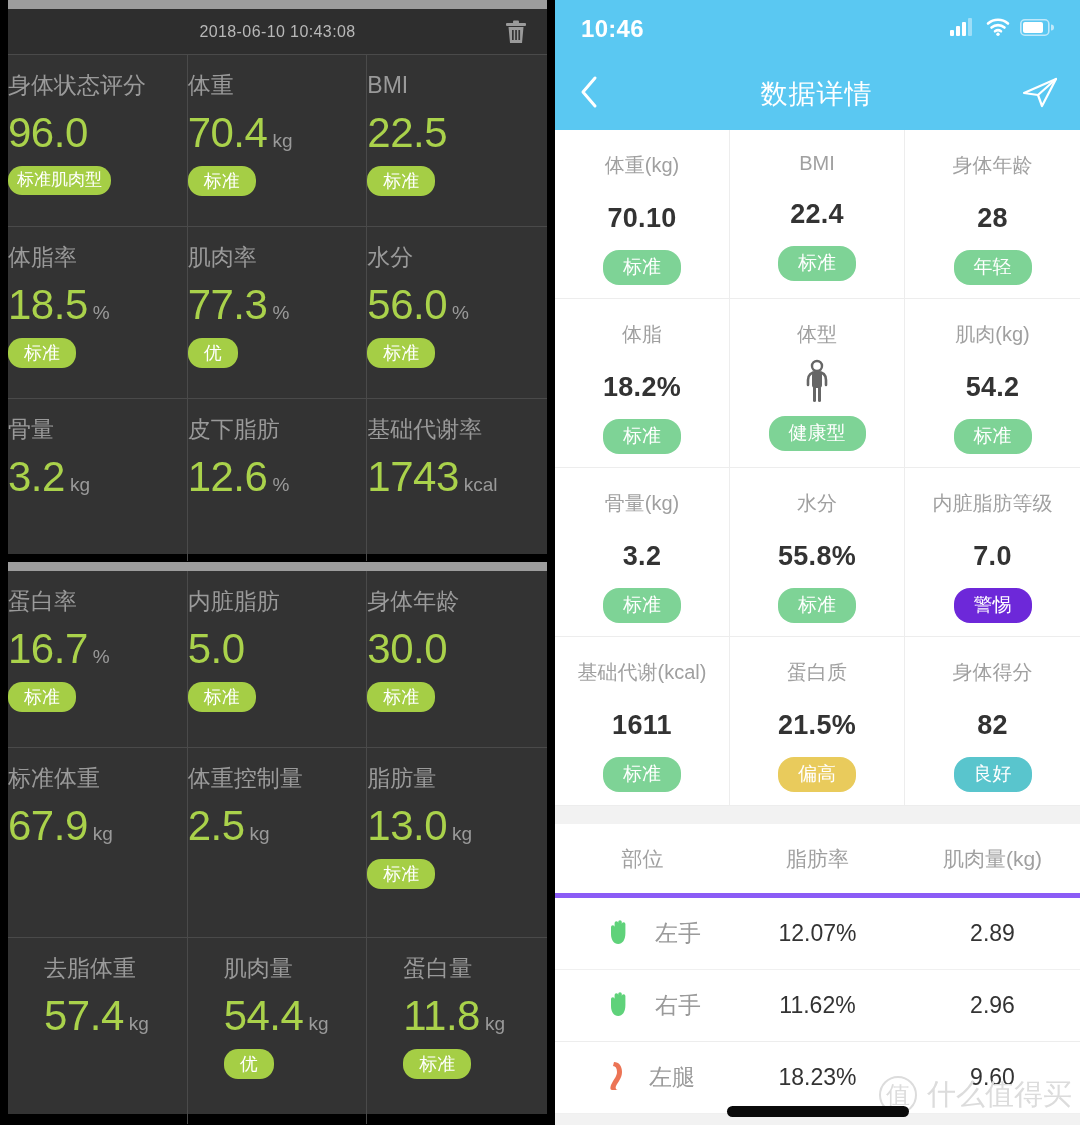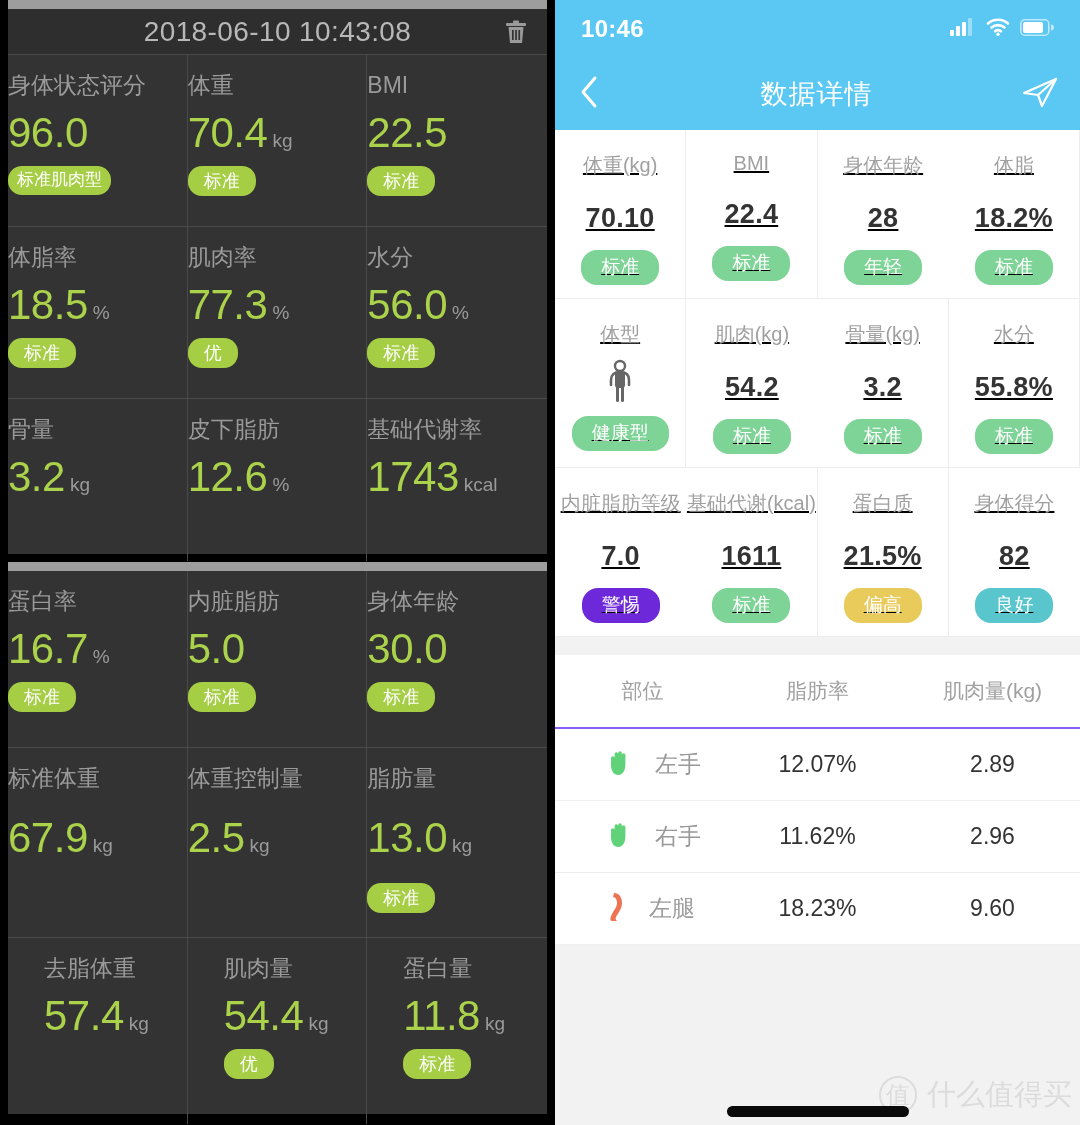--- a/index.html
+++ b/index.html
@@ -24,21 +24,21 @@
 
   .cap-a { height: 562px; }
   .cap-b { height: 563px; }
 
   .dk-header {
     height: 46px; background: #2e2e2e;
     display: flex; align-items: center; justify-content: center;
     position: relative; border-bottom: 1px solid #4a4a4a;
   }
   .dk-header .ts {
-    color: #b8b8b8; font-size: 28px; letter-spacing: .4px;
+    color: #b8b8b8; font-size: 16px; letter-spacing: .4px;
   }
   .trash-icon {
     position: absolute; right: 20px; top: 50%; transform: translateY(-50%);
     width: 22px; height: 24px;
   }
 
   .grid3 { display: grid; grid-template-columns: repeat(3, 1fr); }
   .gcell {
     position: relative;
     border-right: 1px solid #4a4a4a;
@@ -59,21 +59,21 @@
     margin-top: 9px;
     background: #a5ce45; color: #ffffff;
     border-radius: 14px; padding: 3px 16px;
     font-size: 18px; line-height: 1.35; white-space: nowrap;
   }
   .g-badge.wide { padding: 3px 9px; font-size: 17px; }
   .rowH-a1 { height: 172px; }
   .rowH-a2 { height: 172px; }
   .rowH-a3 { height: 162px; }
   .rowH-b1 { height: 177px; }
-  .rowH-b2 { height: 190px; gap: 12px; }
+  .rowH-b2 { height: 190px; }
   .rowH-b3 { height: 186px; padding-left: 36px; }
   .no-b { border-bottom: none !important; }
 
   
   .right-col {
     width: 525px; height: 1125px;
     background: #f2f2f2;
     display: flex; flex-direction: column;
     position: relative; overflow: hidden;
   }
@@ -90,21 +90,21 @@
     padding: 0 24px;
   }
   .nav-title {
     position: absolute; left: 0; right: 2px; text-align: center;
     color: #fff; font-size: 27px; letter-spacing: 1px;
   }
   .nav-back { position: relative; z-index: 2; }
   .nav-send { position: absolute; right: 22px; z-index: 2; }
   .metrics {
     background: #fff;
-    display: grid; grid-template-columns: repeat(4,1fr); text-decoration: underline;
+    display: grid; grid-template-columns: repeat(3,1fr);
   }
   .mcell {
     border-right: 1px solid #ededed;
     border-bottom: 1px solid #ededed;
     height: 169px;
     display: flex; flex-direction: column; align-items: center;
     padding-top: 22px;
   }
   .mcell:nth-child(3n) { border-right: none; }
   .m-label { color: #a0a0a0; font-size: 20px; }
@@ -114,21 +114,21 @@
     margin-top: 16px; color: #fff; font-size: 19px;
     border-radius: 16px; padding: 4px 20px; line-height: 1.4;
   }
 
   .gap { height: 18px; background: #f2f2f2; }
 
   .tbl { background: #fff; }
   .tbl-head {
     display: grid; grid-template-columns: 1fr 1fr 1fr;
     height: 74px; align-items: center;
-    border-bottom: 2px solid #8b5cf6;
+    border-bottom: 5px solid #8b5cf6;
   }
   .tbl-head span { color: #a0a0a0; font-size: 21px; text-align: center; }
   .trow {
     display: grid; grid-template-columns: 1fr 1fr 1fr;
     height: 72px; align-items: center;
     border-bottom: 1px solid #f0f0f0;
   }
   .trow .part { display: flex; align-items: center; gap: 22px; padding-left: 52px; }
   .trow .pname { color: #9a9a9a; font-size: 23px; }
   .trow .tv { color: #333; font-size: 23px; text-align: center; }

